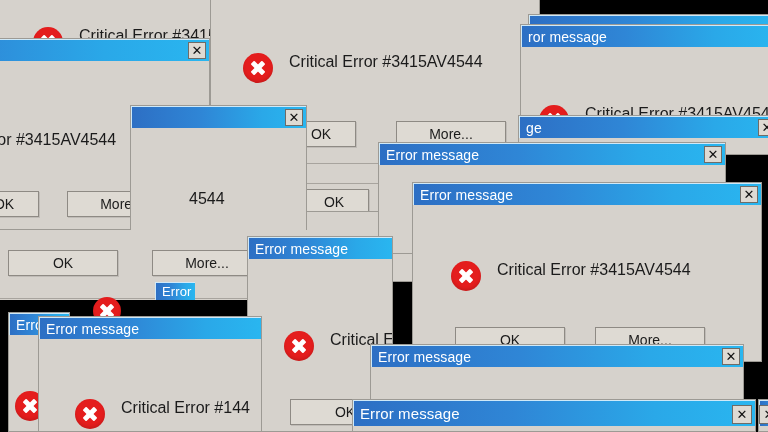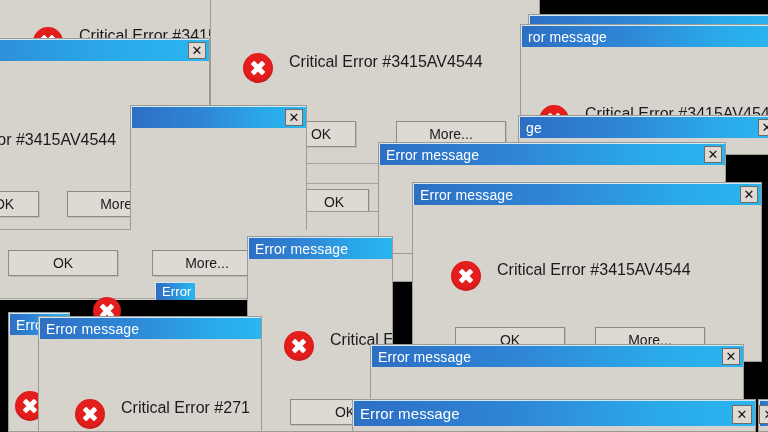--- a/index.html
+++ b/index.html
@@ -175,20 +175,25 @@
       <div class="btn" style="left:180px;top:130px;width:70px;">OK</div>
       <div class="btn" style="left:278px;top:130px;width:110px;">More...</div>
     </div>
   </div>
 
   <div class="win" style="left:130px;top:105px;width:177px;height:185px;">
     <div class="titlebar">
 
       <span class="closebtn">✕</span>
     </div>
+    <div class="body">
+      <div class="msgrow" style="left:58px;top:62px;">
+        <span class="msgtext" style="margin-left:0;">4544</span>
+      </div>
+    </div>
   </div>
 
   <div class="greypanel" style="left:-10px;top:230px;width:320px;height:70px;"></div>
   <div class="btn" style="left:8px;top:250px;width:110px;">OK</div>
   <div class="btn" style="left:152px;top:250px;width:110px;">More...</div>
   <div class="hline" style="left:0;top:298px;width:310px;"></div>
 
   <div class="win" style="left:518px;top:115px;width:262px;height:40px;">
     <div class="titlebar">
       <span class="ttl">ge</span>
@@ -250,21 +255,21 @@
     </div>
   </div>
 
   <div class="win" style="left:38px;top:316px;width:224px;height:116px;">
     <div class="titlebar">
       <span class="ttl">Error message</span>
     </div>
     <div class="body">
       <div class="msgrow" style="left:36px;top:60px;">
         <span class="erricon"></span>
-        <span class="msgtext">Critical Error #271</span>
+        <span class="msgtext">Critical Error #144</span>
       </div>
     </div>
   </div>
 
   <div class="win" style="left:370px;top:344px;width:374px;height:62px;">
     <div class="titlebar">
       <span class="ttl">Error message</span>
       <span class="closebtn">✕</span>
     </div>
     <div class="body"></div>

